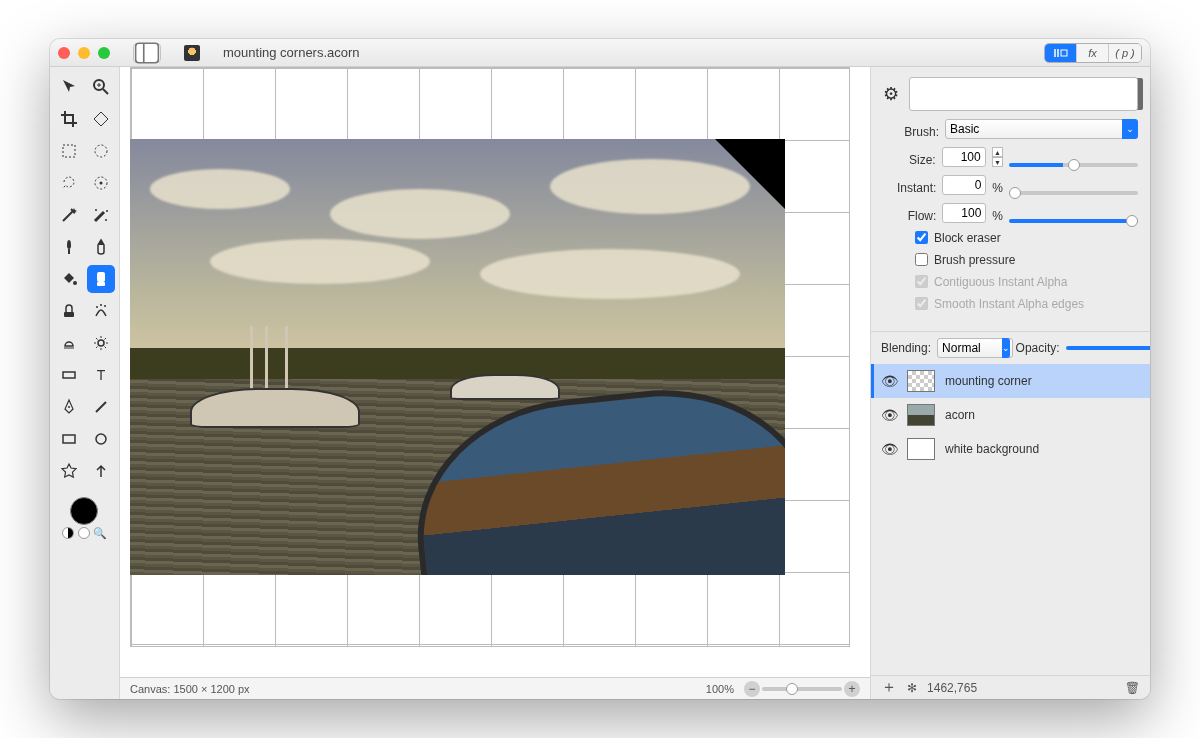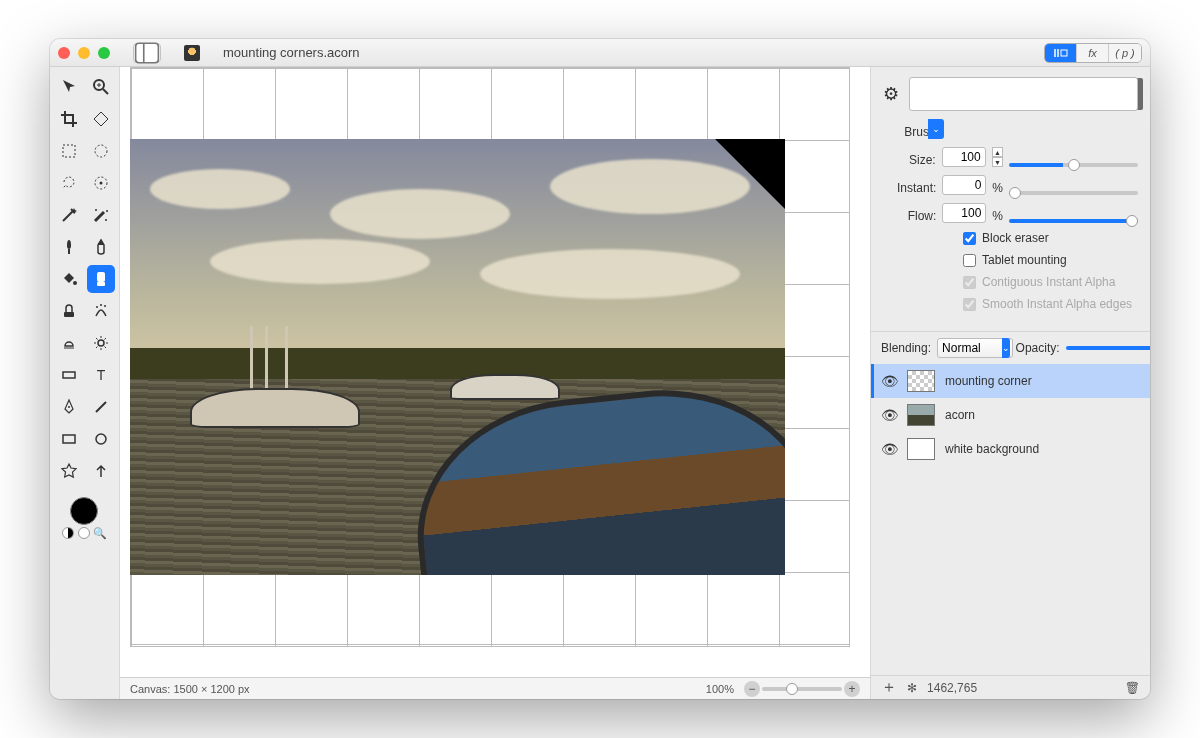--- a/index.html
+++ b/index.html
@@ -81,21 +81,21 @@
 .preview { flex:1; height:34px; background:#fff; border:1px solid #bbb; border-radius:3px; box-shadow: 6px 0 0 -1px #6a6a6a; }
 select.native { flex:1; height:20px; border:1px solid #bcbcbc; border-radius:3px; background:linear-gradient(#fff,#f0f0f0); font-size:12px; padding:0 4px; appearance:none; }
 .sel-arrow { width:16px; height:20px; background:#1b79ff; border-radius:0 3px 3px 0; margin-left:-17px; display:flex; align-items:center; justify-content:center; color:#fff; font-size:9px; position:relative; z-index:1; pointer-events:none;}
 input.num { width:44px; height:20px; border:1px solid #bcbcbc; border-radius:3px; text-align:right; padding:0 4px; font-size:12px; }
 .stepper { width:12px; height:20px; display:flex; flex-direction:column; }
 .stepper span { flex:1; border:1px solid #bbb; font-size:7px; display:flex; align-items:center; justify-content:center; background:#fff; }
 input[type=range].sl { flex:1; height:4px; -webkit-appearance:none; background:#c8c8c8; border-radius:2px; }
 input[type=range].sl::-webkit-slider-thumb { -webkit-appearance:none; width:12px; height:12px; border-radius:50%; background:#fff; border:1px solid #999; }
 input[type=range].sl.blue { background: linear-gradient(90deg, #1b79ff 0 50%, #c8c8c8 50% 100%); }
 input[type=range].sl.bluefull { background:#1b79ff; }
-.chk { display:flex; align-items:flex-end; gap:6px; margin-left:80px; color:#333; }
+.chk { display:flex; align-items:flex-start; gap:6px; margin-left:32px; color:#333; }
 .chk.dim { color:#aaa; }
 .chk input { width:13px; height:13px; }
 .chk.dim input { accent-color:#ccc; }
 .chk input:checked { accent-color:#1b79ff; }
 
 .layers-head { border-top:1px solid #d5d5d5; padding:6px 10px; display:flex; align-items:center; gap:6px; }
 .layers { flex:1; overflow:auto; }
 .layer { display:flex; align-items:center; gap:10px; padding:6px 10px; }
 .layer .eye { width:16px; text-align:center; font-size:14px;}
 .layer .thumb { width:28px; height:22px; border:1px solid #777; }
@@ -362,20 +362,21 @@
     </div>
 
     <div class="inspector">
       <div class="insp-top">
         <div class="insp-head">
           <span class="gear">⚙</span>
           <div class="preview"></div>
         </div>
         <div class="insp-row">
           <span class="lab">Brush:</span>
+          <select class="native"><option>Basic</option></select>
           <span class="sel-arrow">⌄</span>
         </div>
         <div class="insp-row">
           <span class="lab">Size:</span>
           <input class="num" value="100" style="">
           <div class="stepper">
               <span>▲</span>
               <span>▼</span>
             </div>
           <input type="range" class="sl blue" min="0" max="200" value="100" style="background: linear-gradient(90deg, rgb(27, 121, 255) 0px, rgb(27, 121, 255) 42%, rgb(200, 200, 200) 42%, rgb(200, 200, 200) 100%);">
@@ -391,21 +392,21 @@
           <input class="num" value="100" style="">
           <span>%</span>
           <input type="range" class="sl bluefull" min="0" max="100" value="100" style="">
         </div>
         <label class="chk">
             <input type="checkbox" checked="" style="">
             <span>Block eraser</span>
           </label>
         <label class="chk">
             <input type="checkbox" style="">
-            <span>Tablet mounting</span>
+            <span>Brush pressure</span>
           </label>
         <label class="chk dim">
             <input type="checkbox" checked="" disabled="" style="">
             <span>Contiguous Instant Alpha</span>
           </label>
         <label class="chk dim">
             <input type="checkbox" checked="" disabled="" style="">
             <span>Smooth Instant Alpha edges</span>
           </label>
       </div>

